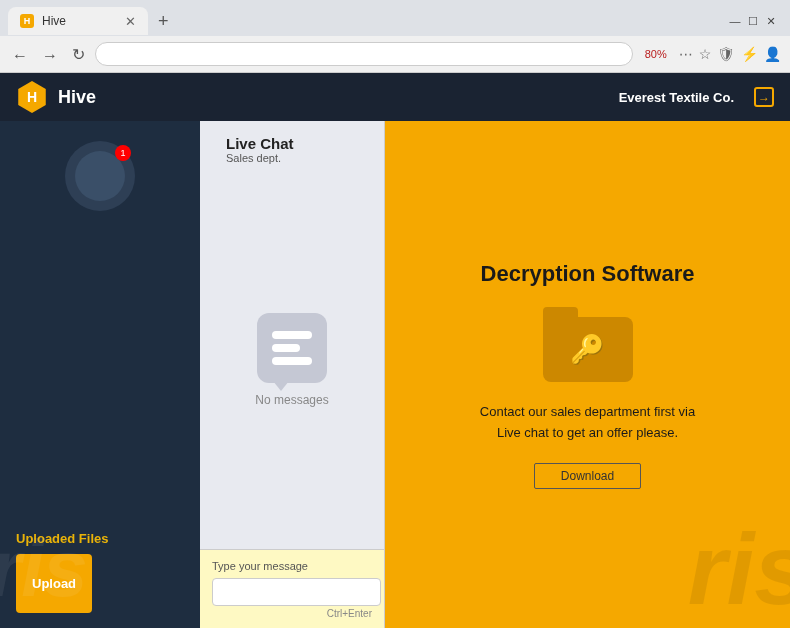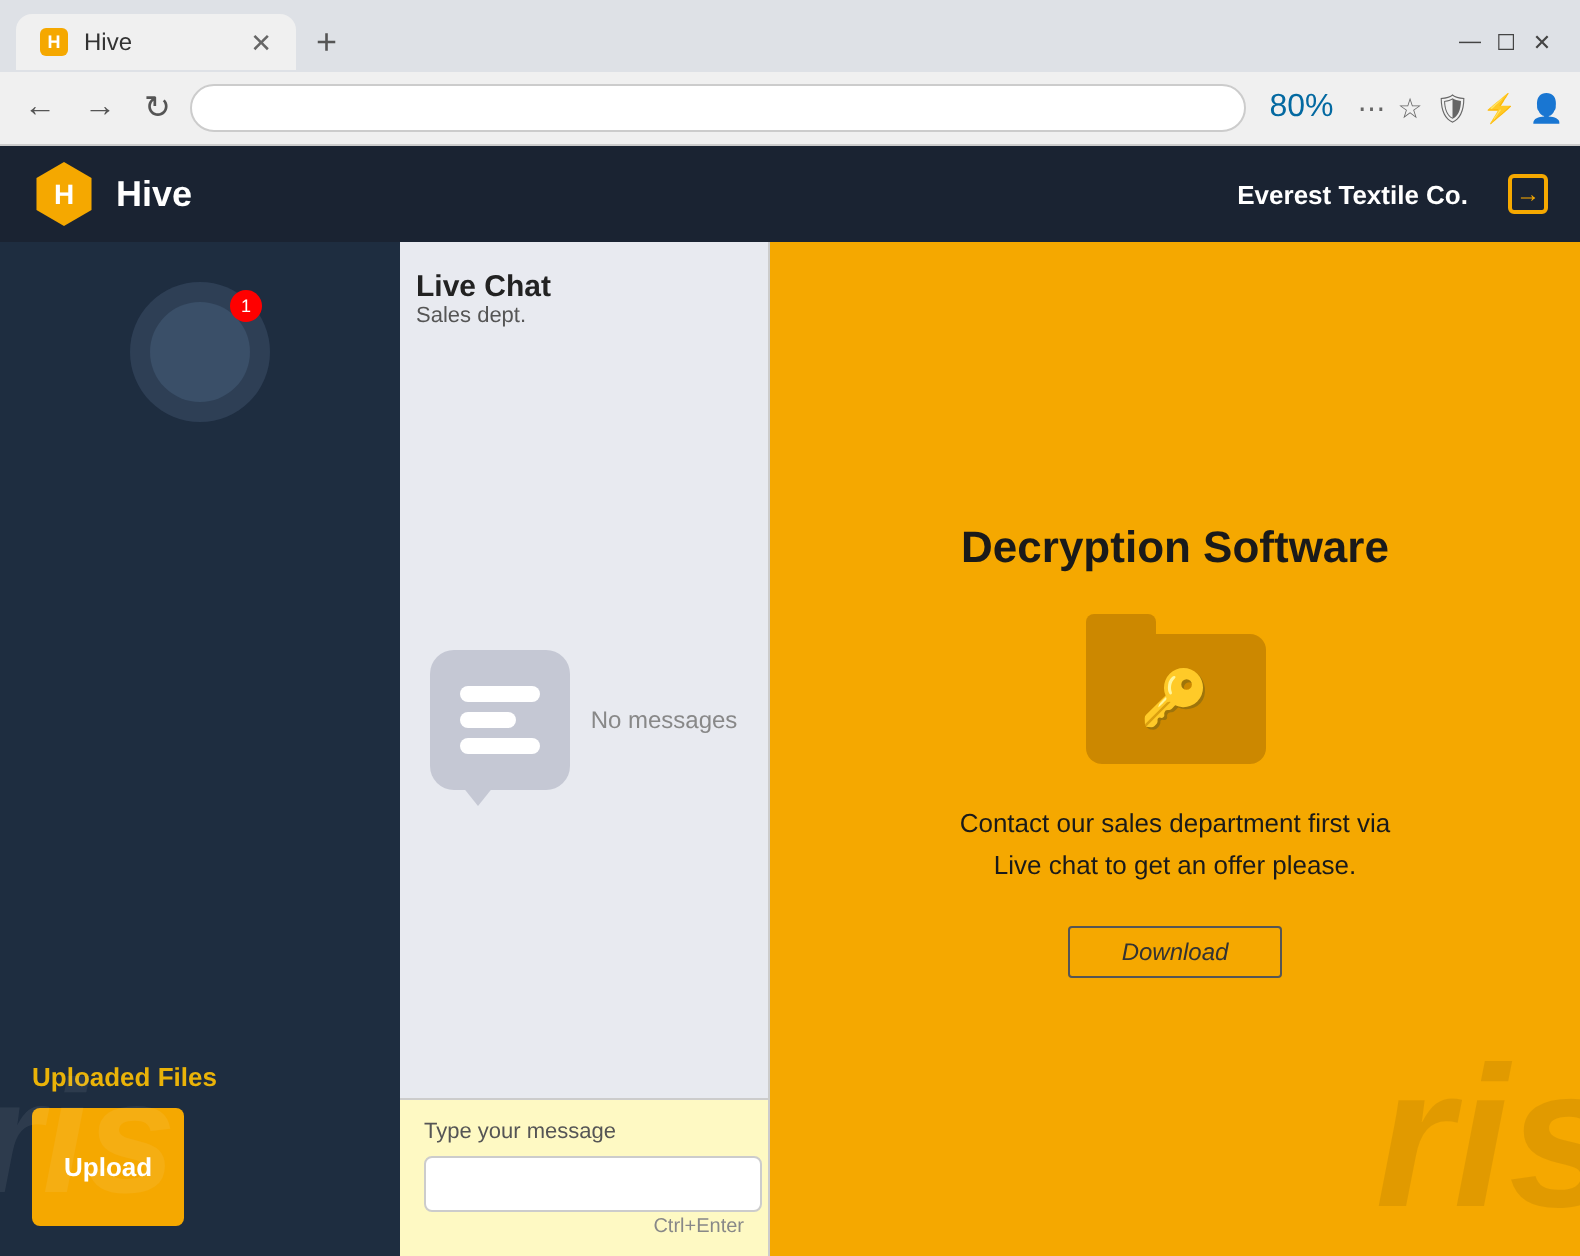--- a/index.html
+++ b/index.html
@@ -81,22 +81,22 @@
       height: 24px;
       background: #fff;
       border: 1px solid #ccc;
       border-radius: 12px;
       padding: 0 10px;
       font-size: 12px;
       color: #333;
       display: flex; align-items: center;
     }
     .zoom-info {
-      font-size: 16px;
-      color: #0369a1;
+      font-size: 11px;
+      color: #b91c1c;
       padding: 0 6px;
     }
     .addr-icons {
       display: flex; gap: 6px; align-items: center;
     }
     .addr-icon {
       font-size: 14px; color: #666; cursor: pointer;
     }
 
     
@@ -227,35 +227,35 @@
 
     
     .chat-panel {
       width: 185px;
       background: #e8eaf0;
       display: flex;
       flex-direction: column;
       border-right: 1px solid #ccc;
     }
     .chat-header {
-      padding: 14px 8px 6px;
+      padding: 14px 26px 6px;
     }
     .chat-title {
       font-size: 15px;
       font-weight: bold;
       color: #222;
     }
     .chat-subtitle {
       font-size: 11px;
       color: #555;
     }
     .chat-messages {
       flex: 1;
       display: flex;
-      flex-direction: row;
+      flex-direction: column;
       align-items: center;
       justify-content: center;
       gap: 10px;
     }
     .chat-icon {
       width: 70px; height: 70px;
       background: #c5c8d4;
       border-radius: 12px;
       display: flex; align-items: center; justify-content: center;
       position: relative;
@@ -387,21 +387,20 @@
       line-height: 1.6;
     }
     .download-btn {
       background: transparent;
       border: 1px solid #555;
       color: #333;
       padding: 5px 26px;
       font-size: 12px;
       cursor: pointer;
       border-radius: 2px;
-      font-style: italic;
     }
   </style>
 </head>
 <body>
 
 <div class="browser-chrome">
   <div class="tab-bar">
     <div class="tab">
       <div class="tab-favicon">H</div>
       <span>Hive</span>

